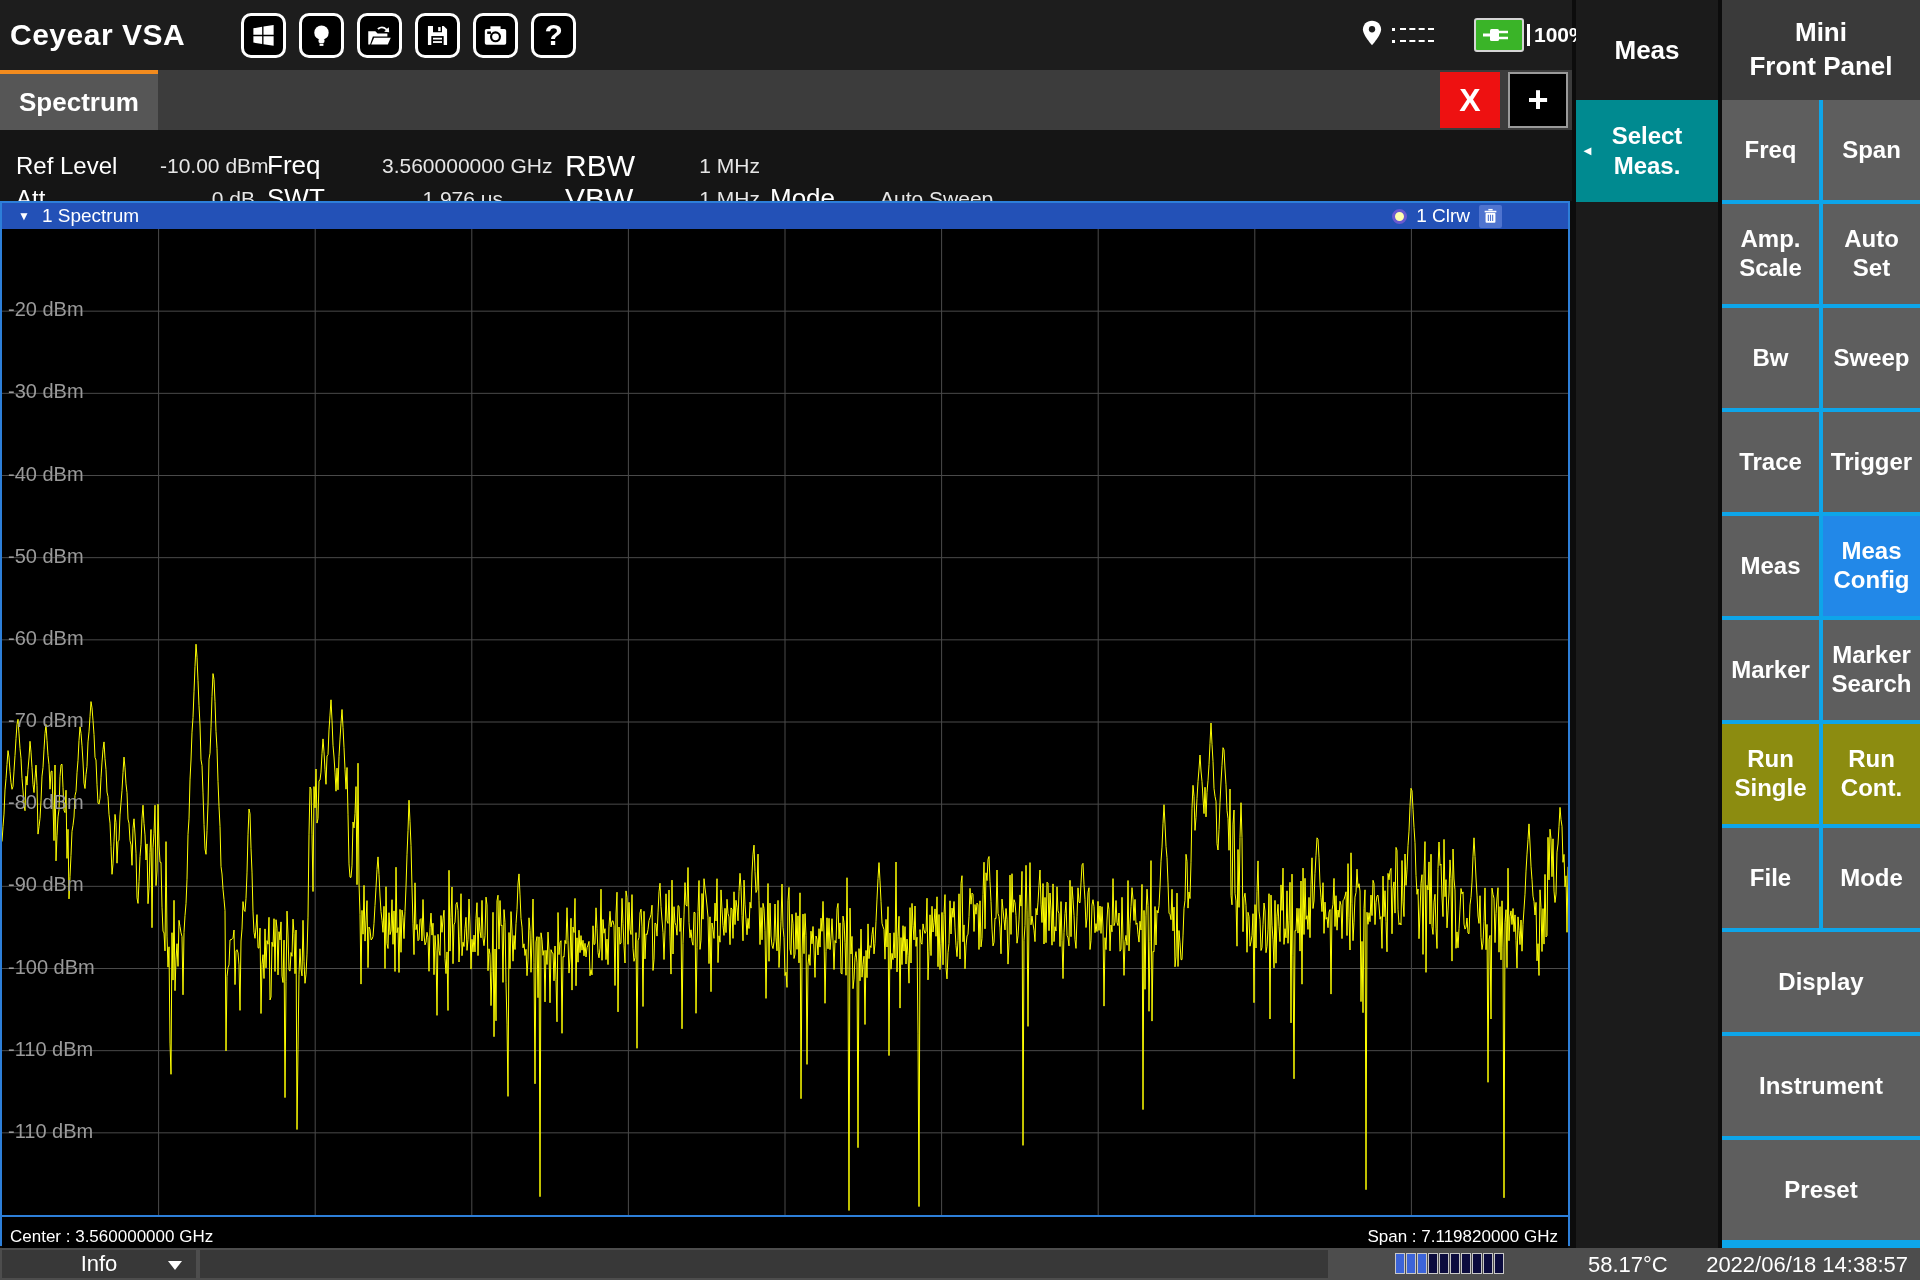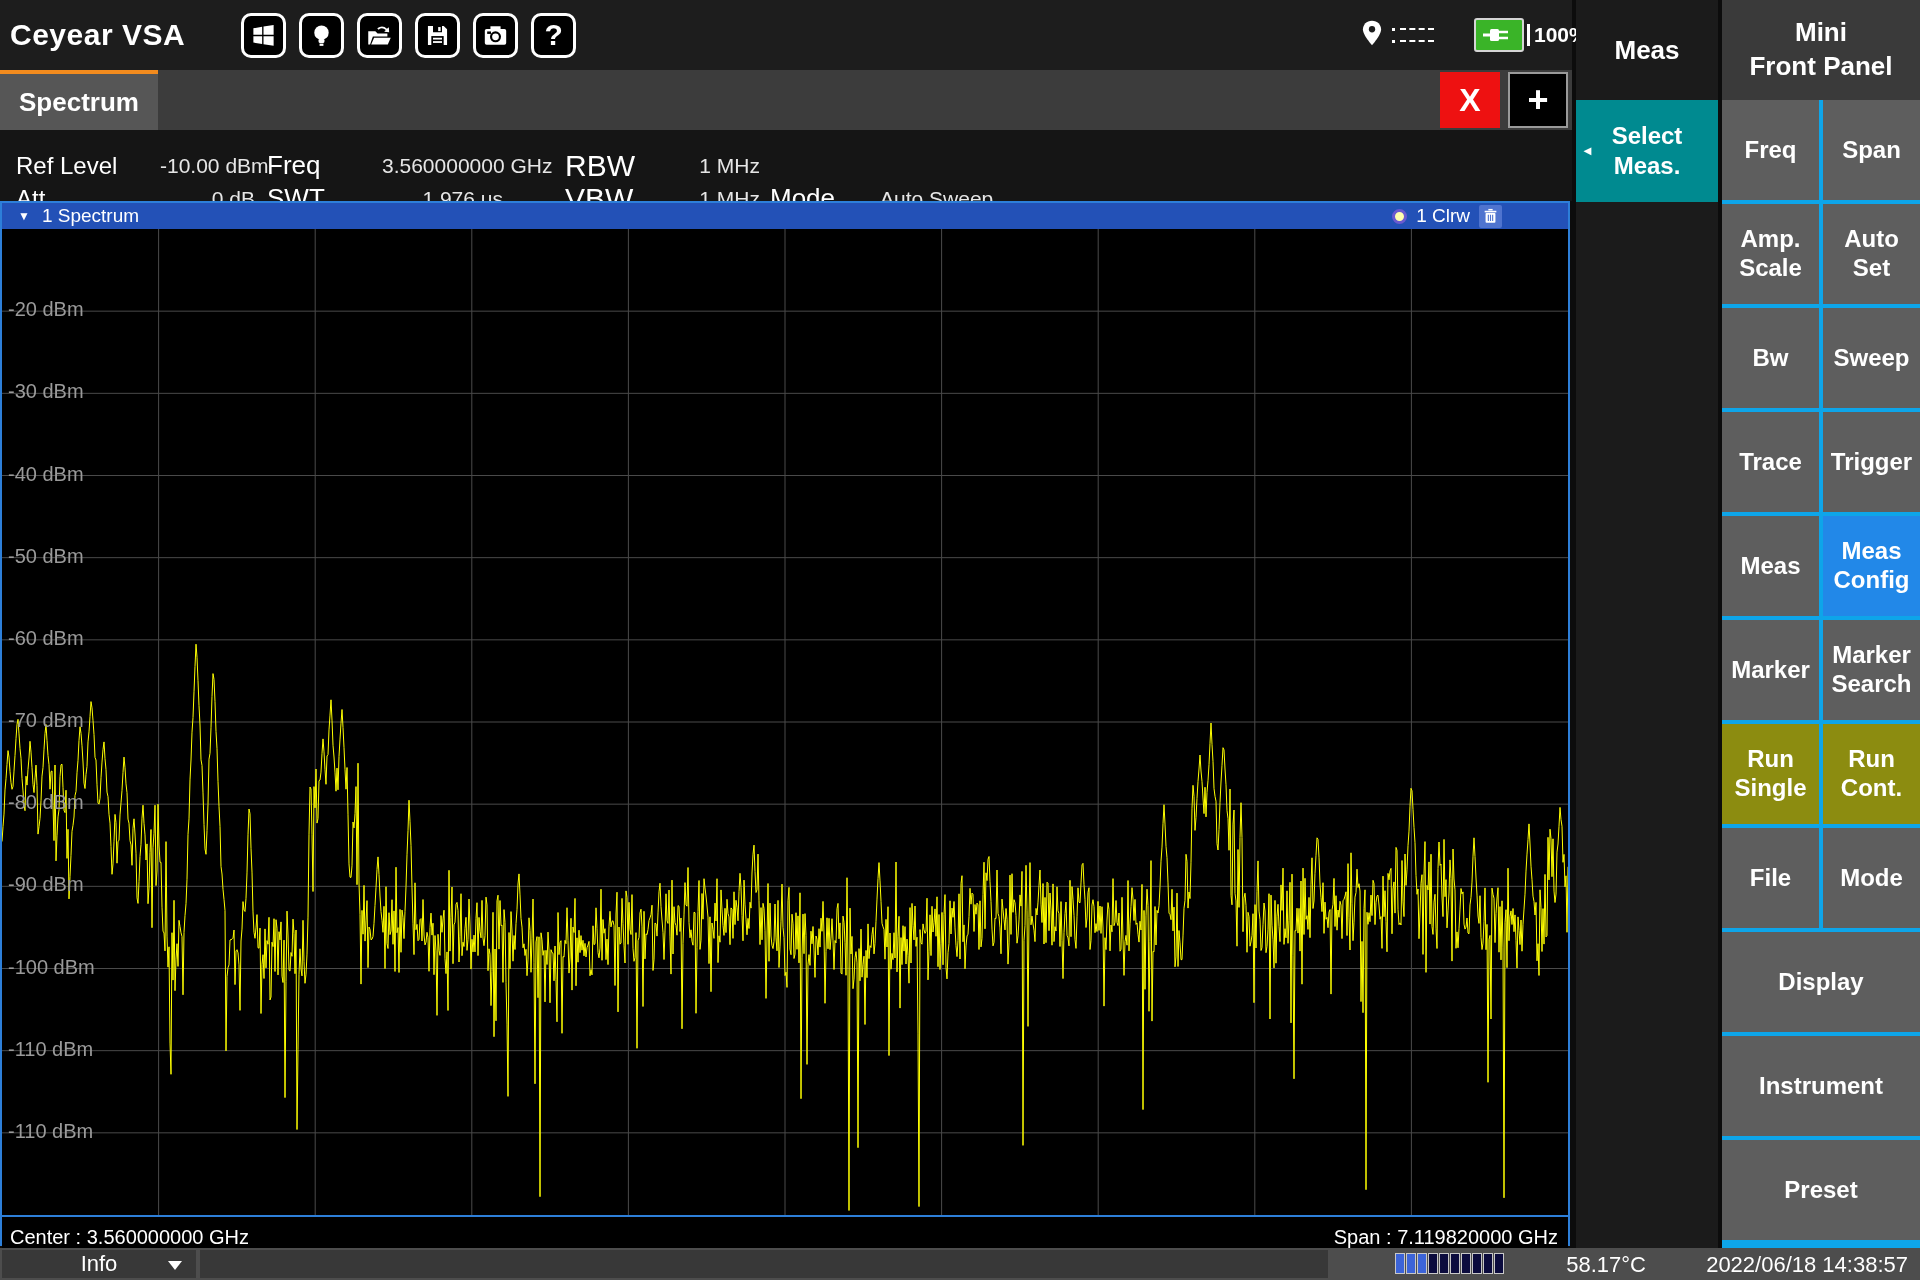--- a/index.html
+++ b/index.html
@@ -64,21 +64,21 @@
   .bluebar-right { margin-left:auto; display:flex; align-items:center; gap:9px; padding-right:66px; }
   .trace-dot { width:15px; height:15px; border-radius:50%; background:#ffffae;
                border:3px solid #6a5ad0; cursor:pointer; }
   .trash-btn { width:23px; height:23px; background:#4f74cf; border-radius:2px;
                display:flex; align-items:center; justify-content:center; cursor:pointer; }
   .trash-btn svg { width:15px; height:16px; }
   .plot-area { position:relative; width:1566px; height:986px; background:#000; overflow:hidden; }
   .plot-area svg.gridsvg { position:absolute; left:0; top:0; }
   .ylab { position:absolute; left:6px; color:#9a9a9a; font-size:20px; transform:translateY(-13px); }
   .freqstrip { height:42px; border-top:2px solid #2d7fd9; background:#000;
-               display:flex; align-items:center; font-size:20px; }
+               display:flex; align-items:center; font-size:17px; }
   .center-lbl { margin-left:8px; }
   .span-lbl { margin-left:auto; margin-right:10px; }
 
   
   .menucol { position:absolute; left:1576px; top:0; width:142px; height:1248px; background:#1b1b1b; }
   .menuhdr { height:100px; display:flex; align-items:center; justify-content:center;
              font-size:26px; font-weight:bold; background:#1b1b1b; }
   .selectmeas { position:relative; height:102px; background:#008a90; cursor:pointer;
                 display:flex; align-items:center; justify-content:center; text-align:center;
                 font-size:24px; font-weight:bold; white-space:pre-line; line-height:1.25; }
@@ -97,21 +97,21 @@
   .statusbar { position:absolute; left:0; top:1248px; width:1920px; height:32px; background:#4d4d4d; }
   .info-box { position:absolute; left:2px; top:2px; width:194px; height:28px; background:#383838;
               display:flex; align-items:center; justify-content:center; font-size:22px; cursor:pointer; }
   .info-caret { position:absolute; right:14px; top:11px; width:0; height:0;
                 border-left:7px solid transparent; border-right:7px solid transparent;
                 border-top:9px solid #fff; }
   .msg-box { position:absolute; left:200px; top:2px; width:1128px; height:28px; background:#383838; }
   .segments { position:absolute; left:1395px; top:5px; display:flex; }
   .seg { width:10px; height:21px; border:1px solid #c8c8c8; margin-right:1px; background:#0c0c3e; }
   .seg.on { background:#3c64d8; }
-  .temp { position:absolute; left:1526px; top:4px; width:120px; text-align:right; font-size:22px; }
+  .temp { position:absolute; left:1588px; top:4px; width:120px; text-align:left; font-size:22px; }
   .datetime { position:absolute; right:12px; top:4px; font-size:22px; }
 </style>
 </head>
 <body>
 
 <div class="topbar">
   <div class="app-title">Ceyear VSA</div>
   <div class="toolbar" id="toolbar">
       <div class="tool-btn">
         <svg viewBox="0 0 24 24" fill="#fff">

